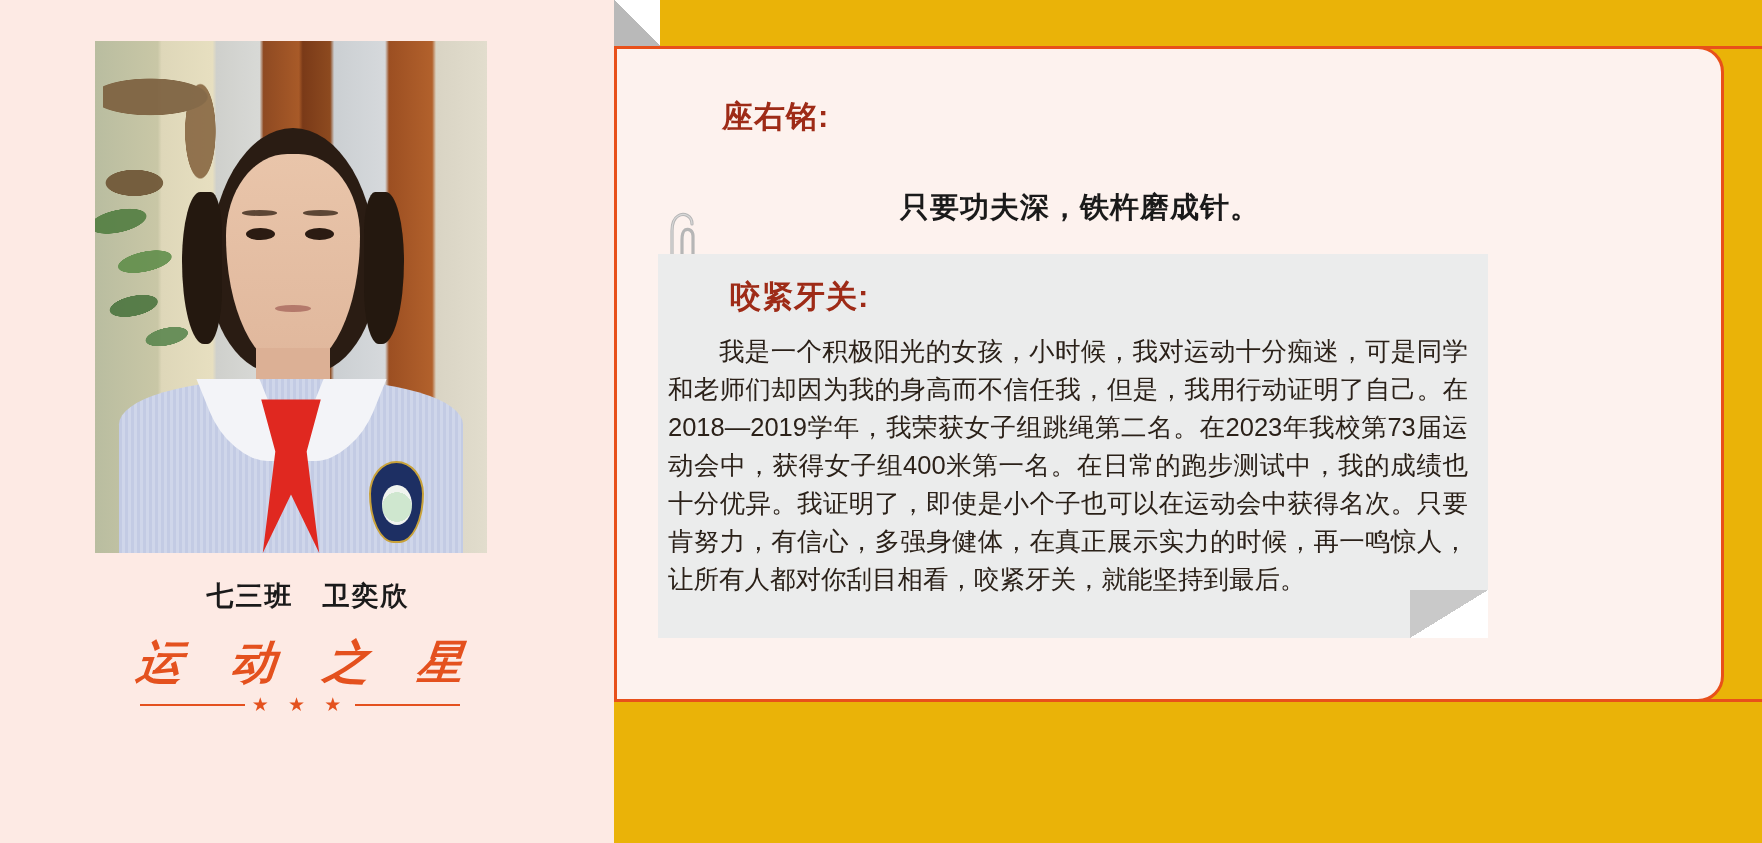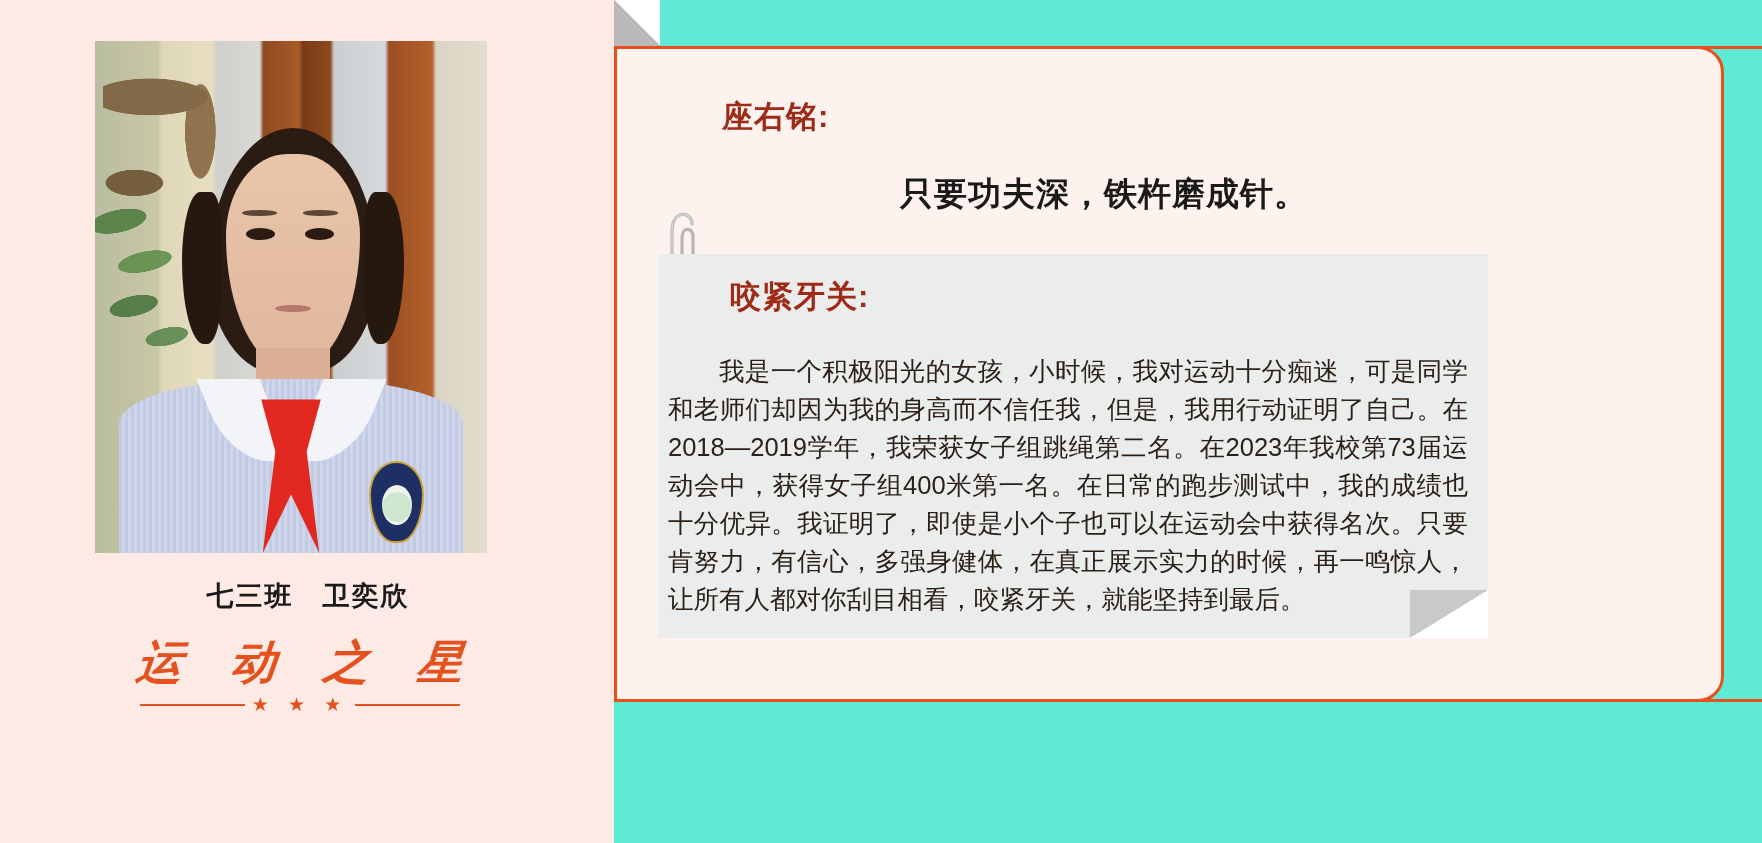--- a/index.html
+++ b/index.html
@@ -262,21 +262,21 @@
     line-height: 1;
   }
 
   
   .right-panel {
     position: absolute;
     left: 600px;
     top: 0;
     width: 1162px;
     height: 843px;
-    background: #5eead4;
+    background: #eab308;
   }
 
   
   .card {
     position: absolute;
     left: 14px;   
     top: 46px;
     width: 1110px;
     height: 656px;
     border: 3px solid #e8501a;
@@ -327,22 +327,22 @@
     top: 96px;
     font-size: 31px;
     font-weight: 700;
     color: #9e2b17;
     letter-spacing: 1px;
   }
 
   .motto-text {
     position: absolute;
     left: 300px;
-    top: 172px;
-    font-size: 33px;
+    top: 188px;
+    font-size: 29px;
     font-weight: 700;
     color: #1a1a1a;
     letter-spacing: 1px;
   }
 
   
   .deeds-box {
     position: absolute;
     left: 58px;     
     top: 254px;
@@ -374,21 +374,20 @@
     position: absolute;
     left: 10px;
     top: 78px;
     width: 800px;
     font-size: 25.5px;
     line-height: 38px;
     color: #2b2119;
     text-indent: 2em;
     text-align: justify;
     letter-spacing: 0;
-    margin-top: 20px;
   }
 
   
   .paperclip {
     position: absolute;
     left: 62px;   
     top: 206px;
     width: 44px;
     height: 110px;
   }

